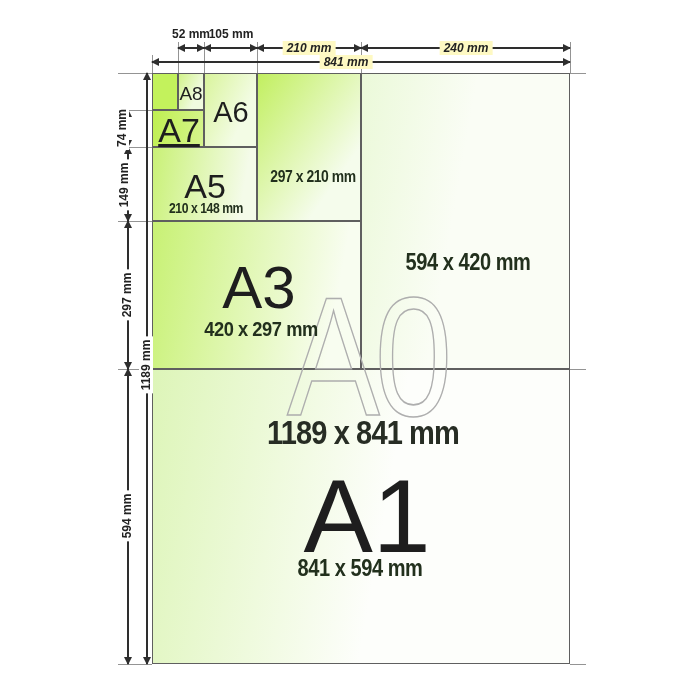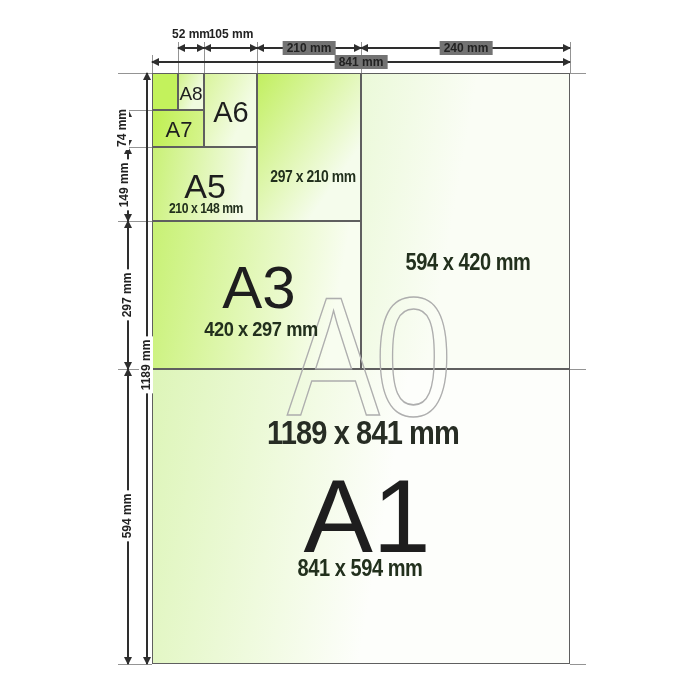--- a/index.html
+++ b/index.html
@@ -25,21 +25,21 @@
   .dimh::after{content:"";position:absolute;right:-1px;top:-3.2px;width:0;height:0;
       border-left:8px solid #2e2e2e;border-top:4px solid transparent;border-bottom:4px solid transparent;}
   .dimv{position:absolute;width:1.5px;background:#2e2e2e;z-index:3;}
   .dimv::before{content:"";position:absolute;top:-1px;left:-3.2px;width:0;height:0;
       border-bottom:8px solid #2e2e2e;border-left:4px solid transparent;border-right:4px solid transparent;}
   .dimv::after{content:"";position:absolute;bottom:-1px;left:-3.2px;width:0;height:0;
       border-top:8px solid #2e2e2e;border-left:4px solid transparent;border-right:4px solid transparent;}
   
   .dlabel{position:absolute;transform:translate(-50%,-50%);font-size:12px;font-weight:700;color:#222222;
           white-space:nowrap;line-height:1;z-index:4;}
-  .dlabel.bg{background:#737373;padding:1px 4px;}
+  .dlabel.bg{background:#fef9c3;padding:1px 4px;font-style:italic;}
   .dlabel.rot{transform:translate(-50%,-50%) rotate(-90deg);background:#ffffff;padding:1px 3px;}
   
   .tickv{position:absolute;width:1px;background:#949494;z-index:2;}
   .tickh{position:absolute;height:1px;background:#949494;z-index:2;}
   .lblz{z-index:6;}
 </style>
 </head>
 <body>
 
 <div id="canvas">
@@ -82,33 +82,33 @@
   <div class="dimv" style="left:127px;top:110px;height:37px;"></div>
   <div class="dimv" style="left:127px;top:147px;height:74px;"></div>
   <div class="dimv" style="left:127px;top:221px;height:148px;"></div>
   <div class="dimv" style="left:127px;top:369px;height:295px;"></div>
   <div class="dimv" style="left:146px;top:73px;height:591px;"></div>
 
   <span class="dlabel" style="left:191px;top:34px;">52 mm</span>
   <span class="dlabel" style="left:231px;top:34px;">105 mm</span>
   <span class="dlabel bg" style="left:309px;top:48px;">210 mm</span>
   <span class="dlabel bg" style="left:466px;top:48px;">240 mm</span>
-  <span class="dlabel bg" style="left:361px;top:62px;">841 mm</span>
+  <span class="dlabel bg" style="left:346px;top:62px;">841 mm</span>
 
   <span class="dlabel rot" style="left:122px;top:128px;">74 mm</span>
   <span class="dlabel rot" style="left:124px;top:185px;">149 mm</span>
   <span class="dlabel rot" style="left:127px;top:295px;">297 mm</span>
   <span class="dlabel rot" style="left:127px;top:516px;">594 mm</span>
   <span class="dlabel rot" style="left:146px;top:365px;">1189 mm</span>
 
   <div class="watermark">A0</div>
   <div class="a0size">1189 x 841 mm</div>
 
   <span class="plabel lblz" style="left:191px;top:93px;font-size:19px;">A8</span>
-  <span class="plabel lblz" style="left:179px;top:130px;font-size:22px;">A7</span>
+  <span class="plabel lblz" style="left:179px;top:130px;font-size:34px;text-decoration:underline;">A7</span>
   <span class="plabel lblz" style="left:231px;top:112px;font-size:29px;">A6</span>
   <span class="plabel lblz" style="left:205px;top:186px;font-size:34px;">A5</span>
   <span class="psize lblz" style="left:206px;top:208px;font-size:14px;">210 x 148 mm</span>
   <span class="psize lblz" style="left:313px;top:177px;font-size:16px;">297 x 210 mm</span>
   <span class="plabel lblz" style="left:259px;top:288px;font-size:60px;">A3</span>
   <span class="psize lblz" style="left:261px;top:328px;font-size:21px;">420 x 297 mm</span>
   <span class="psize lblz" style="left:468px;top:262px;font-size:23px;">594 x 420 mm</span>
   <span class="plabel lblz" style="left:367px;top:516px;font-size:104px;text-align:center;">A1</span>
   <span class="psize lblz" style="left:360px;top:568px;font-size:23px;">841 x 594 mm</span>
 

